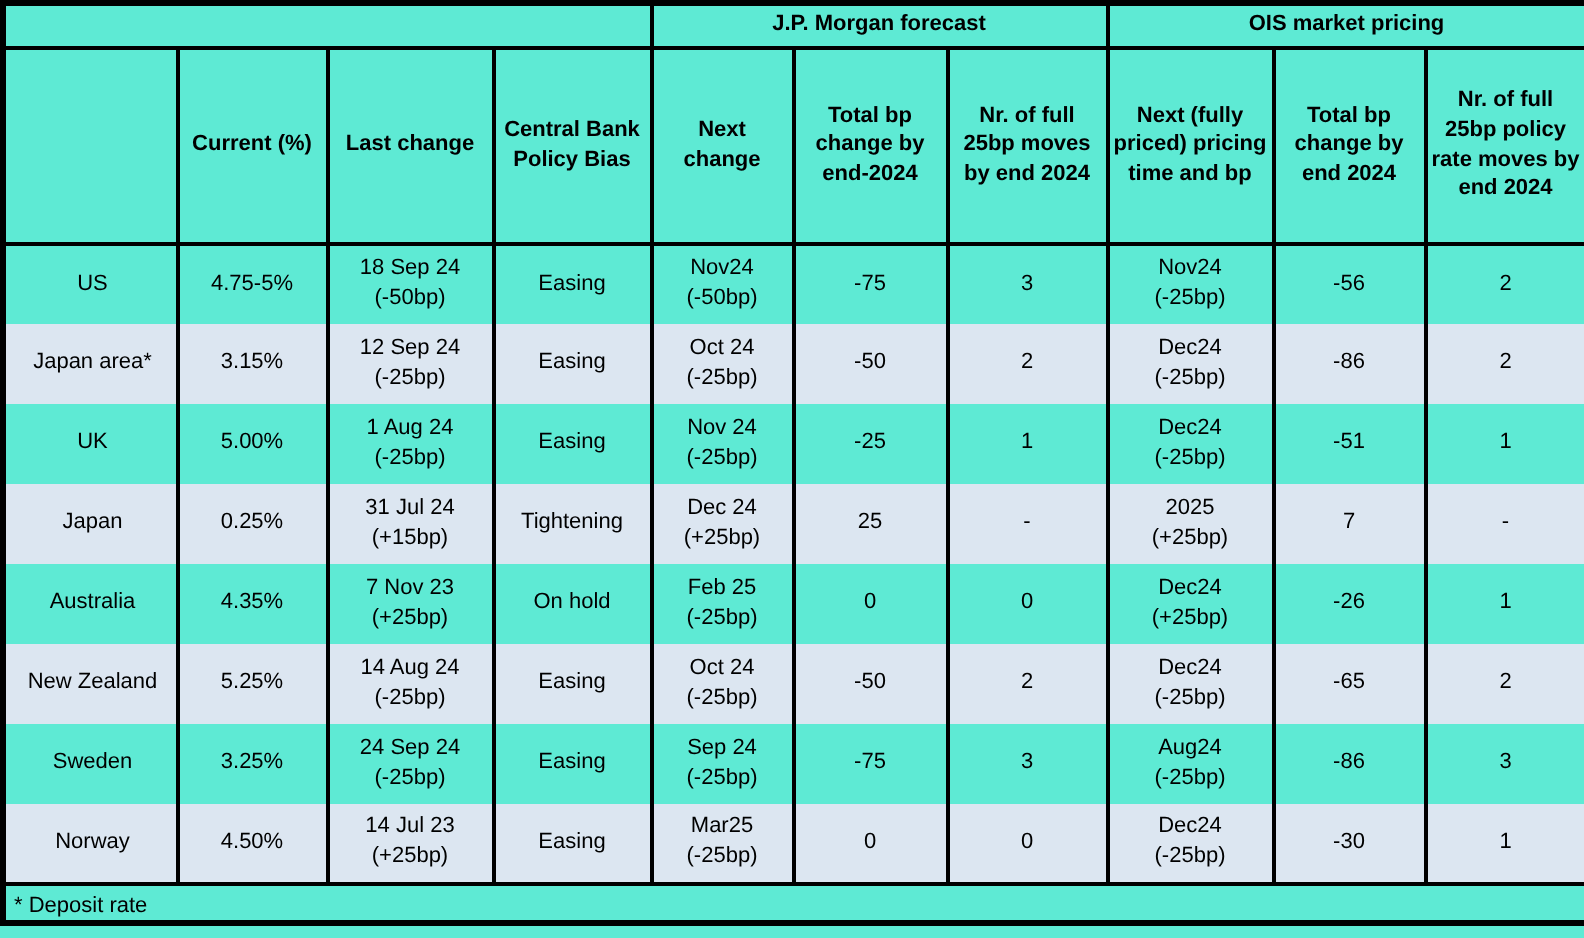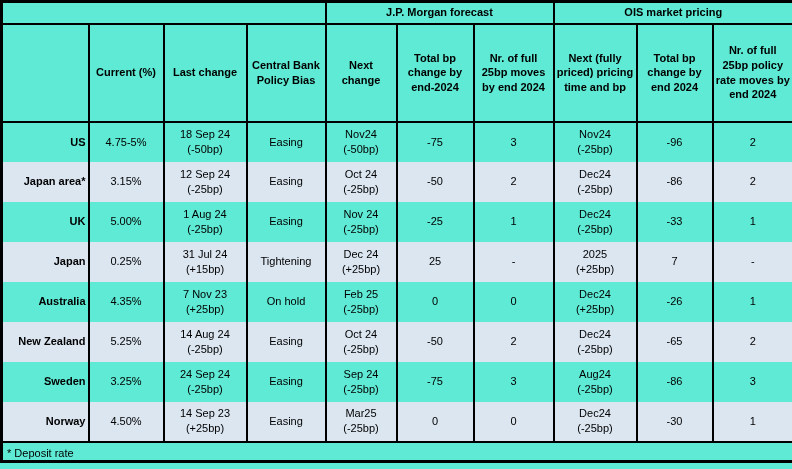--- a/index.html
+++ b/index.html
@@ -32,22 +32,22 @@
   tr.top-band th.group { border-left: 2px solid #000; }
   tr.col-head { height: 98px; }
   tr.col-head th {
     font-weight: bold;
     border-left: 2px solid #000;
     border-bottom: 2px solid #000;
   }
   tr.data-row { height: 40px; }
   tr.data-row td { border-left: 2px solid #000; font-weight: normal; }
   tr.data-row td.country {
-    text-align: right;
-    font-weight: bold;
+    text-align: center;
+    font-weight: normal;
     padding-left: 4px;
     border-left: none;
   }
   tr.data-row.shaded td { background: #dce6f1; }
   tr.footnote-row { height: 16px; }
   tr.footnote-row td {
     border-top: 2px solid #000;
     text-align: left;
     vertical-align: top;
     padding: 3px 0 0 4px;
@@ -97,21 +97,21 @@
       <td>4.75-5%</td>
       <td>18 Sep 24
 (-50bp)</td>
       <td>Easing</td>
       <td>Nov24
 (-50bp)</td>
       <td>-75</td>
       <td>3</td>
       <td>Nov24
 (-25bp)</td>
-      <td>-96</td>
+      <td>-56</td>
       <td>2</td>
     </tr>
 
     <tr class="data-row shaded">
       <td class="country">Japan area*</td>
       <td>3.15%</td>
       <td>12 Sep 24
 (-25bp)</td>
       <td>Easing</td>
       <td>Oct 24
@@ -129,21 +129,21 @@
       <td>5.00%</td>
       <td>1 Aug 24
 (-25bp)</td>
       <td>Easing</td>
       <td>Nov 24
 (-25bp)</td>
       <td>-25</td>
       <td>1</td>
       <td>Dec24
 (-25bp)</td>
-      <td>-33</td>
+      <td>-51</td>
       <td>1</td>
     </tr>
 
     <tr class="data-row shaded">
       <td class="country">Japan</td>
       <td>0.25%</td>
       <td>31 Jul 24
 (+15bp)</td>
       <td>Tightening</td>
       <td>Dec 24
@@ -200,21 +200,21 @@
       <td>3</td>
       <td>Aug24
 (-25bp)</td>
       <td>-86</td>
       <td>3</td>
     </tr>
 
     <tr class="data-row shaded">
       <td class="country">Norway</td>
       <td>4.50%</td>
-      <td>14 Sep 23
+      <td>14 Jul 23
 (+25bp)</td>
       <td>Easing</td>
       <td>Mar25
 (-25bp)</td>
       <td>0</td>
       <td>0</td>
       <td>Dec24
 (-25bp)</td>
       <td>-30</td>
       <td>1</td>

